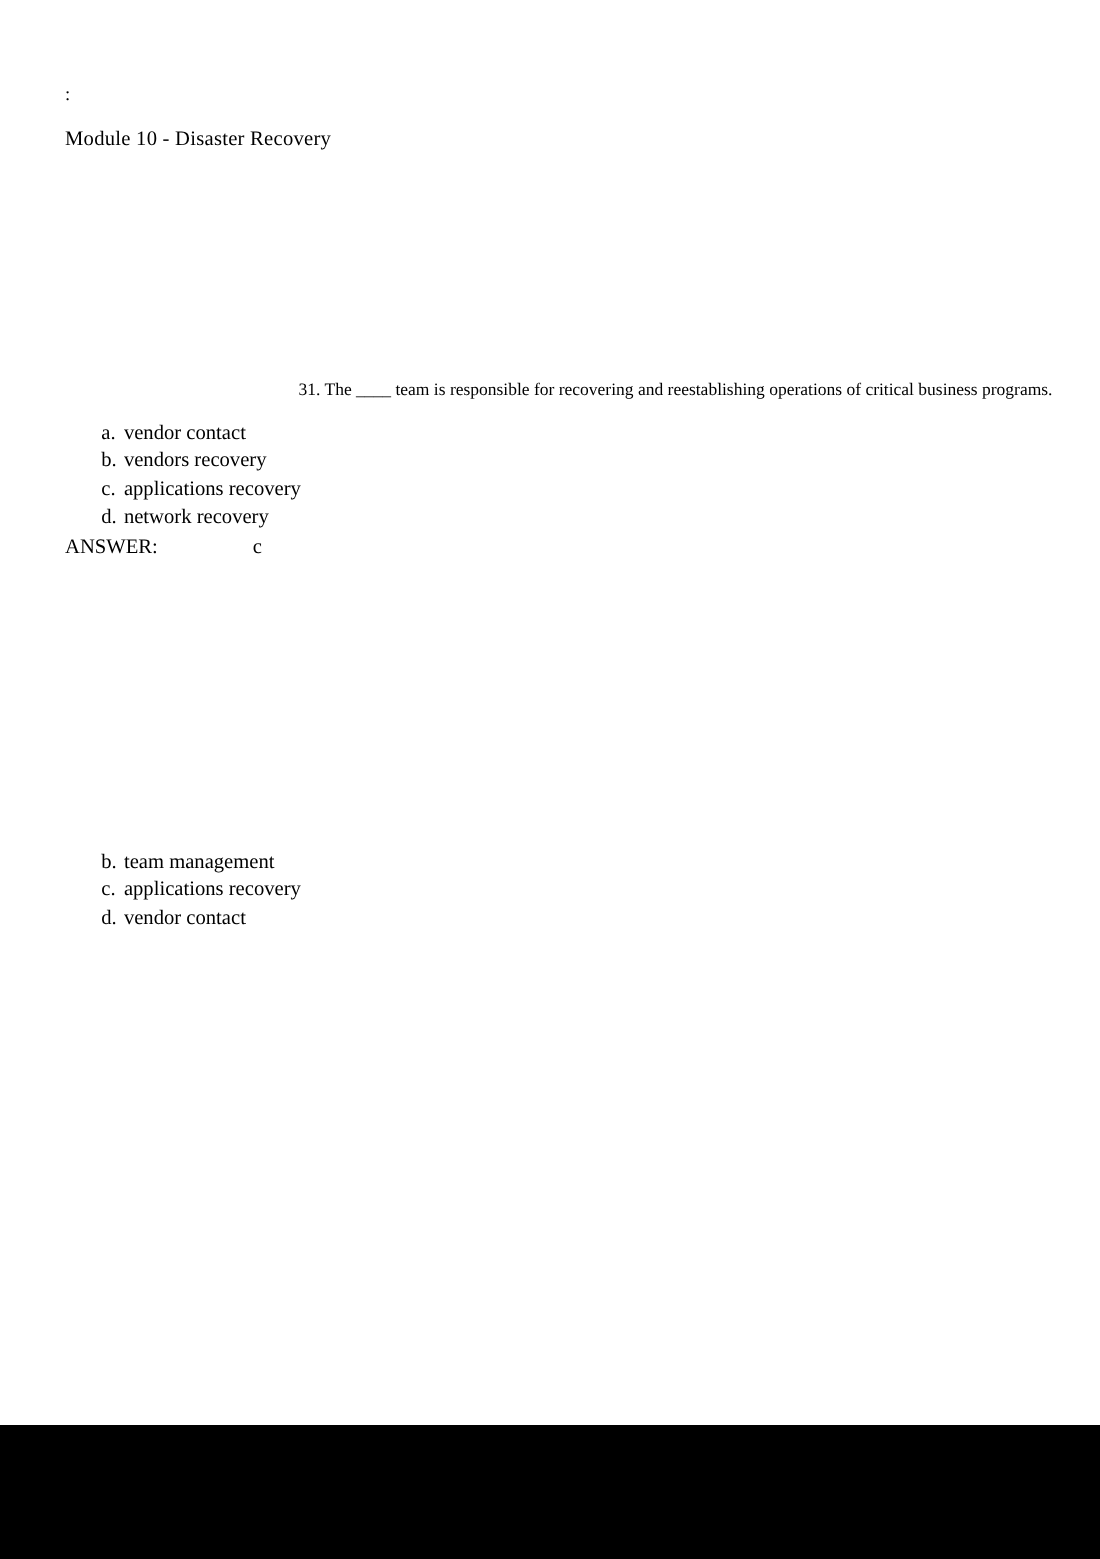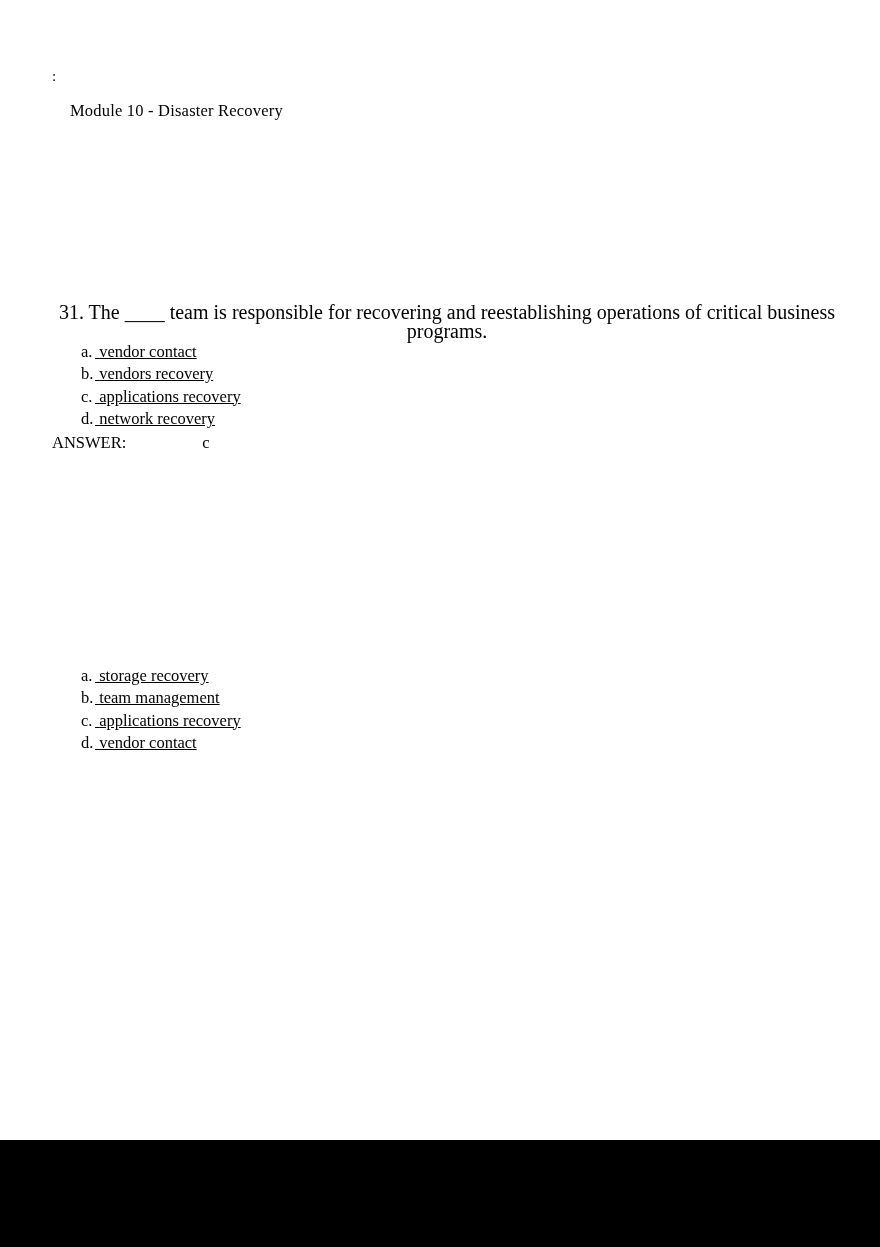--- a/index.html
+++ b/index.html
@@ -33,42 +33,41 @@
   }
   .header-colon {
     position: absolute;
     left: 52px;
     top: 66px;
     font-size: 15px;
     line-height: 20px;
   }
   .doc-title {
     position: absolute;
-    left: 70px;
+    left: 52px;
     top: 100px;
     font-size: 16.5px;
     line-height: 21px;
     letter-spacing: 0.2px;
   }
   .question-block {
     position: absolute;
     left: 52px;
     width: 790px;
   }
   .q1 { top: 303px; }
   .q2 { top: 665px; }
   .q-stem {
-    font-size: 20px;
+    font-size: 14px;
     line-height: 19px;
-    text-align: center;
+    text-align: right;
   }
   .choices {
-    margin-top: 0;
+    margin-top: 13px;
     padding-left: 29px;
-    text-decoration: underline;
   }
   .choice {
     font-size: 16.5px;
     line-height: 22.3px;
     white-space: nowrap;
   }
   .choice .letter {
     display: inline-block;
     min-width: 14px;
   }
@@ -120,24 +119,20 @@
     </div>
     <div class="answer-row">
       <span class="answer-label">ANSWER:</span>
       <span class="answer-value">c</span>
     </div>
   </div>
 
   <div class="question-block q2">
     <div class="choices">
       <div class="choice">
-        <span class="letter">a.</span>
-        <span>storage recovery</span>
-      </div>
-      <div class="choice">
         <span class="letter">b.</span>
         <span>team management</span>
       </div>
       <div class="choice">
         <span class="letter">c.</span>
         <span>applications recovery</span>
       </div>
       <div class="choice">
         <span class="letter">d.</span>
         <span>vendor contact</span>

